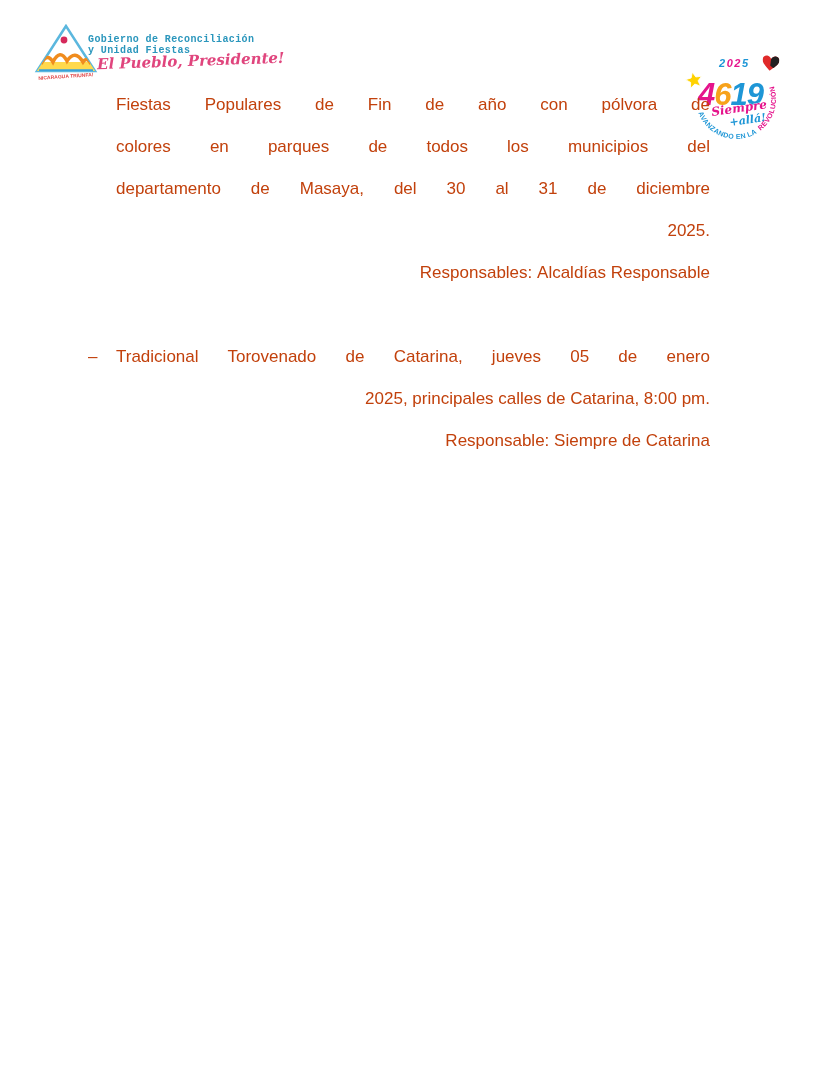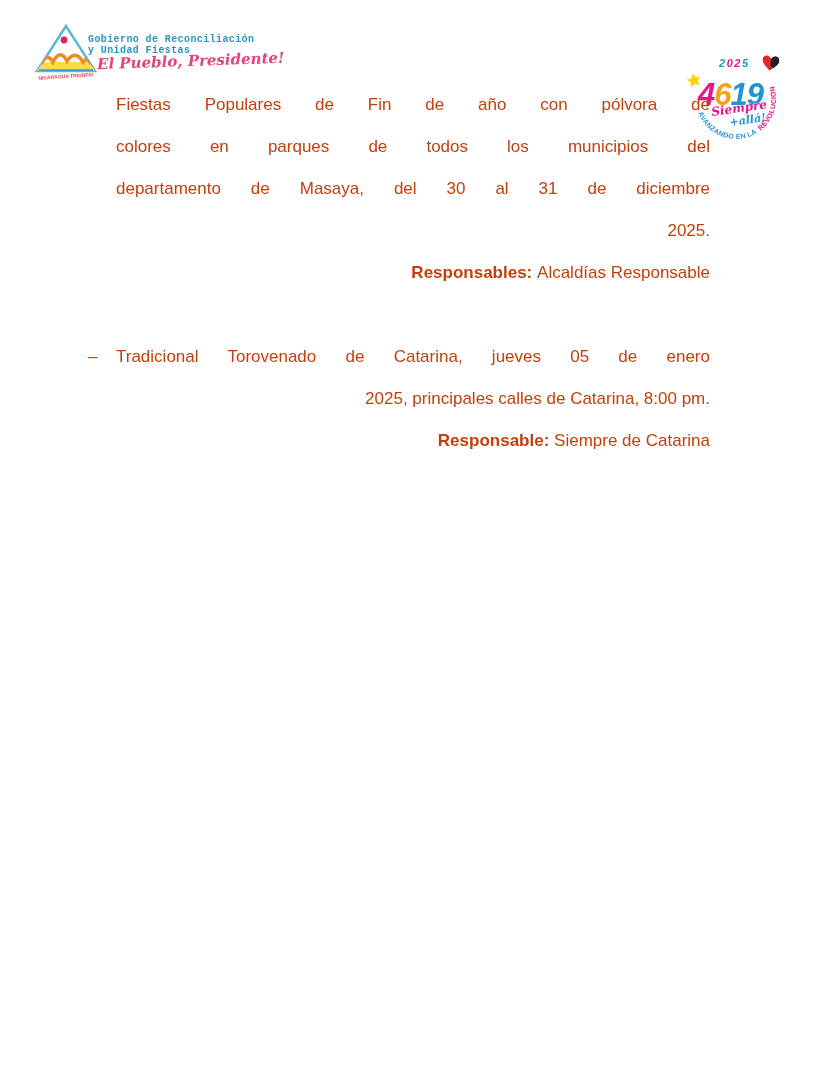--- a/index.html
+++ b/index.html
@@ -34,21 +34,21 @@
     white-space:nowrap;
   }
 
   
   .content {
     position:absolute; left:116px; top:84px; width:594px;
     font-size:17px; line-height:42px; color:#c2410c;
   }
   .jline { text-align:justify; text-align-last:justify; }
   .line  { text-align:right; }
-  .resp-label { font-weight:bold; margin-right:0.28em; }
+  .resp-label { font-weight:normal; margin-right:0.28em; }
   .block2 { margin-top:42px; position:relative; }
   .dash { position:absolute; left:-28px; top:0; }
 </style>
 </head>
 <body>
 
 <div class="page">
 
   <div class="logo-left">
     <svg width="66" height="62" viewBox="0 0 66 62">

